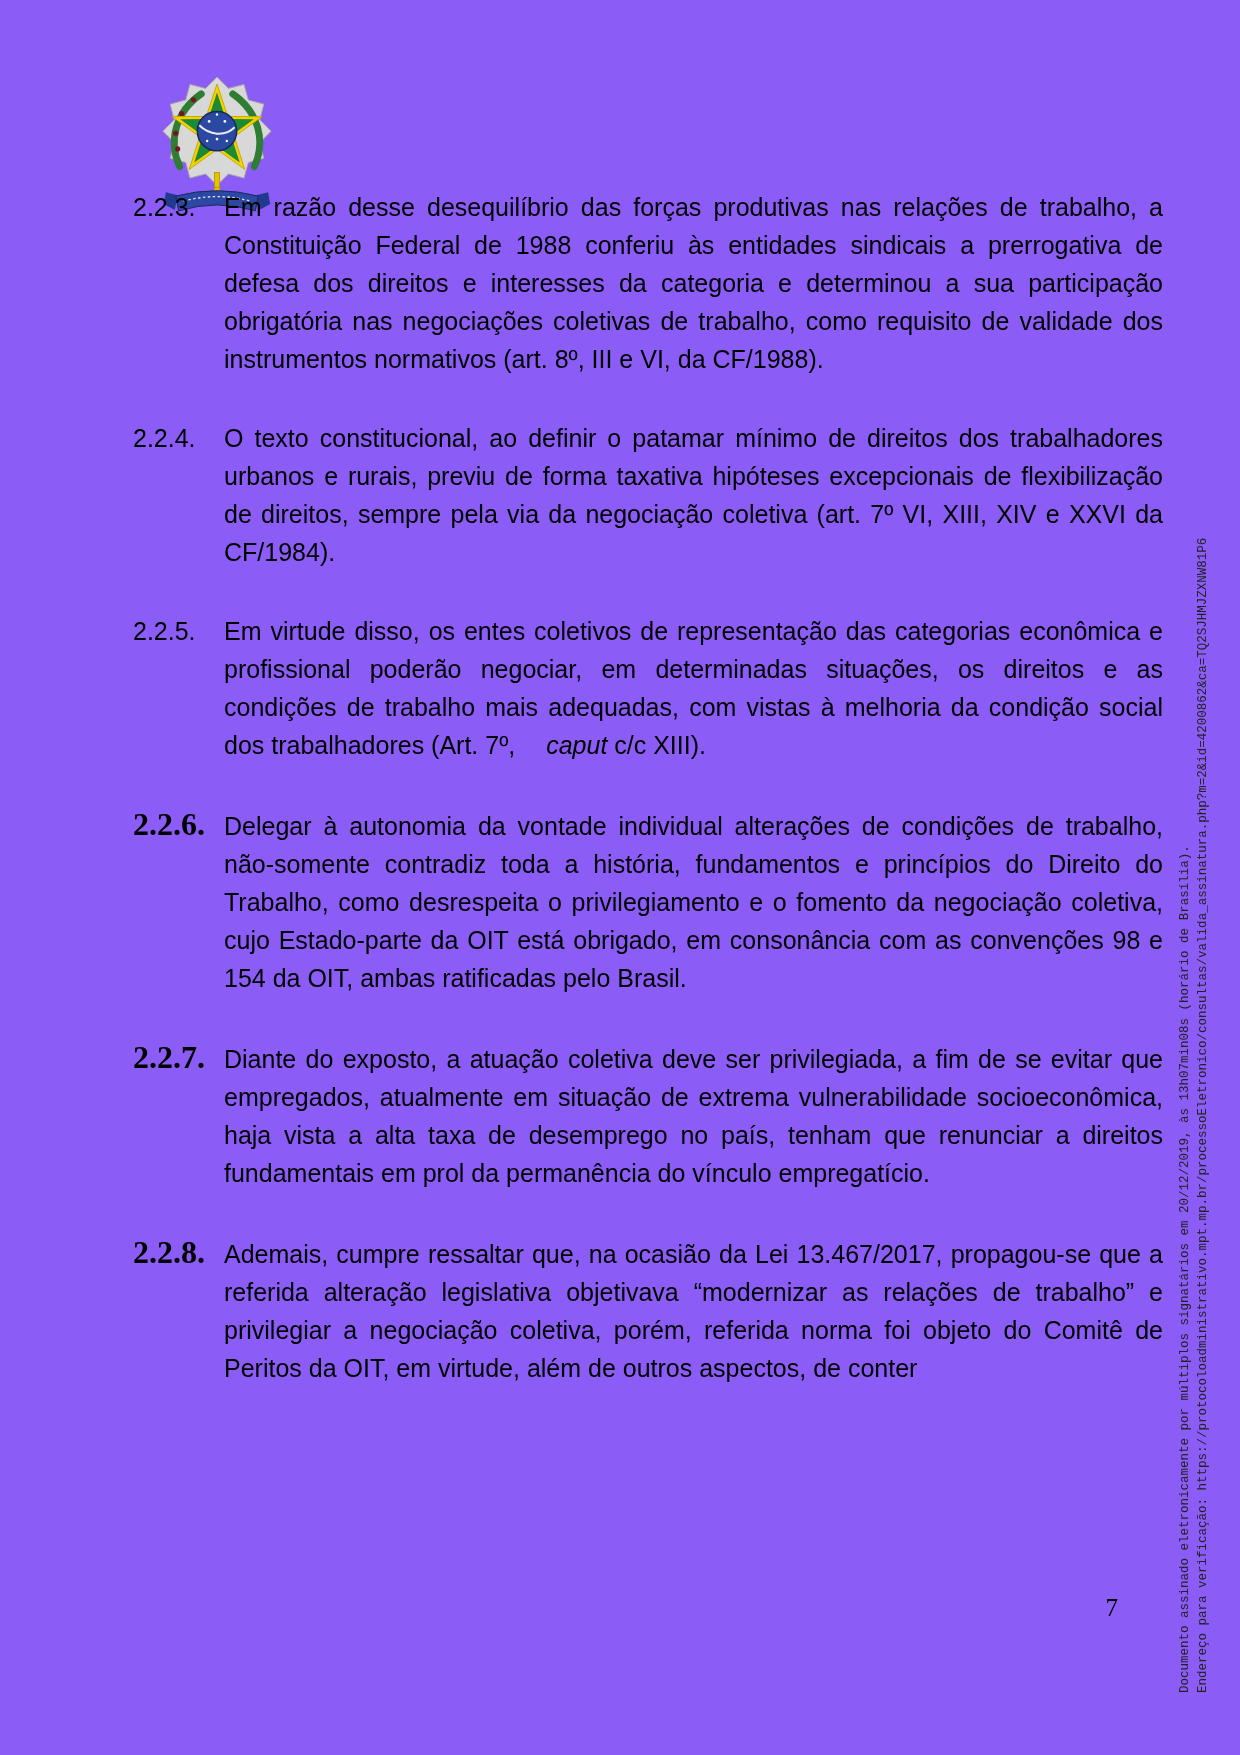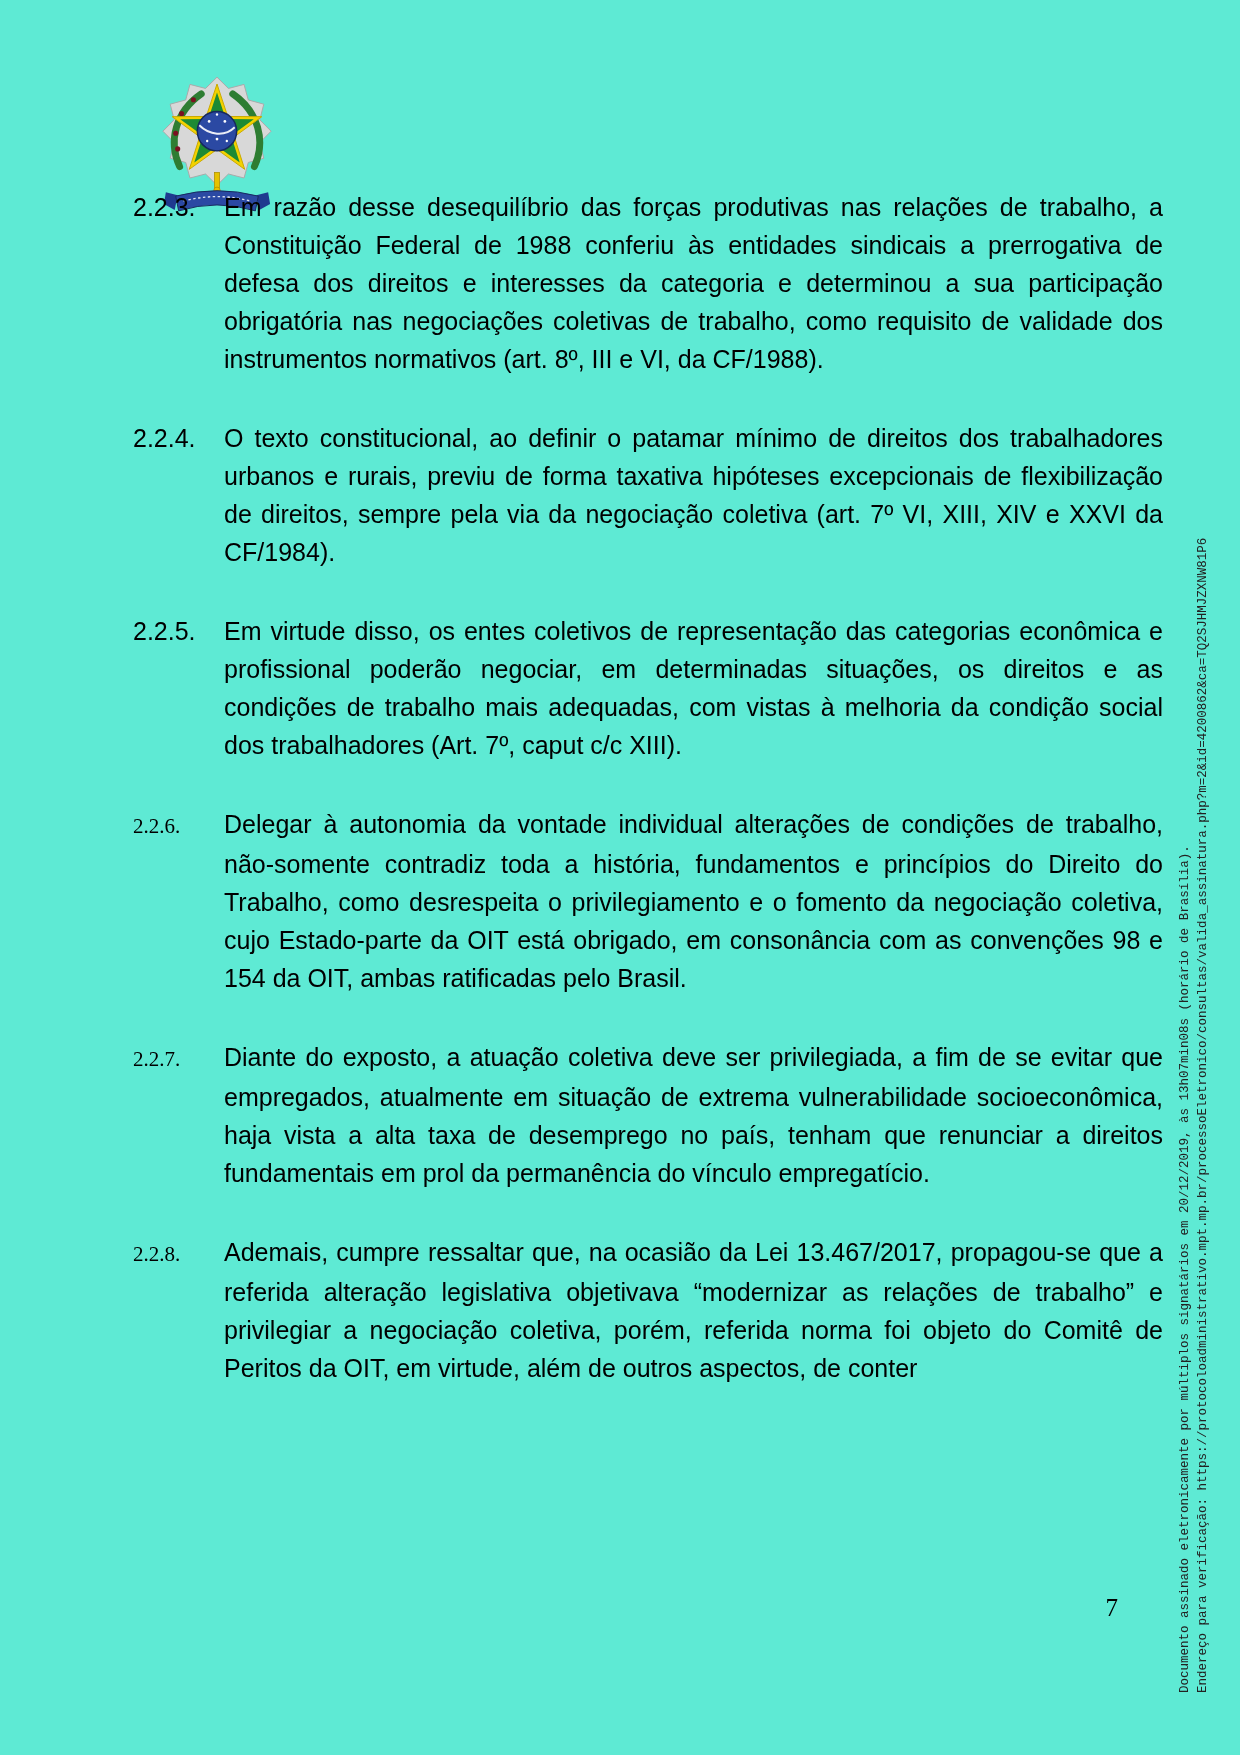--- a/index.html
+++ b/index.html
@@ -4,44 +4,45 @@
 <style>
   html,body{margin:0;padding:0;}
   body{
     width:1240px;height:1755px;
     background:#ffffff;
     position:relative;
     overflow:hidden;
     font-family:"Liberation Sans",sans-serif;
     color:#000;
   }
-  .page{position:absolute;inset:0;background:#5eead4;}
+  .page{position:absolute;inset:0;background:#8b5cf6;}
   .crest{position:absolute;left:158px;top:70px;width:118px;height:148px;}
   .content{
     position:absolute;left:133px;top:188px;width:1030px;
   }
   p.para{
     margin:0 0 41px 0;
     padding-left:91px;
     text-indent:-91px;
     font-size:25px;
     line-height:38px;
     text-align:justify;
     color:#000;
   }
   .num{
     display:inline-block;
     width:91px;
     text-indent:0;
   }
   .num-serif{
     font-family:"Liberation Serif",serif;
-    font-size:21px;
+    font-size:32px;
+    font-weight:bold;
   }
-  .seg-italic{}
+  .seg-italic{font-style:italic;margin-left:24px;}
   .pageno{
     position:absolute;
     left:1078px;top:1594px;
     width:40px;
     font-family:"Liberation Serif",serif;
     font-size:25px;
     color:#000;
     text-align:right;
   }
   .vline{

